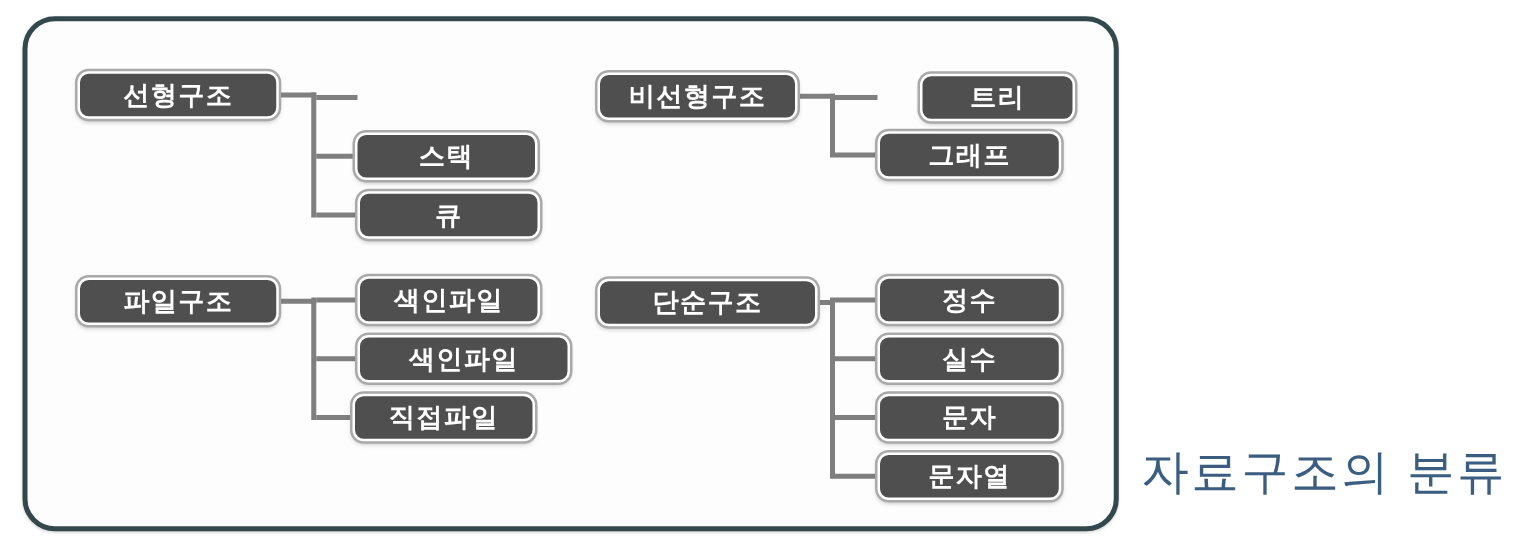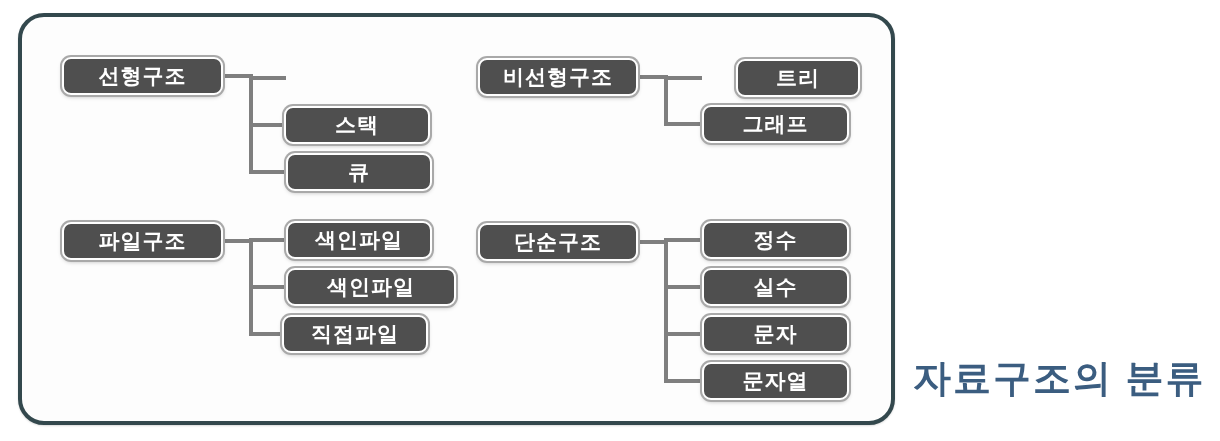--- a/index.html
+++ b/index.html
@@ -36,21 +36,21 @@
     justify-content: center;
     box-sizing: border-box;
     z-index: 2;
   }
   .hline { position: absolute; height: 4px; background: #7f7f7f; z-index: 1; }
   .vline { position: absolute; width: 4px; background: #7f7f7f; z-index: 1; }
   .caption {
     position: absolute;
     left: 913px; top: 358px;
     font-size: 38px;
-    font-weight: bold;
+    font-weight: normal;
     letter-spacing: 2px;
     color: #3b5d80;
     white-space: nowrap;
     line-height: 1.1;
   }
 </style>
 </head>
 <body>
 
 <div class="canvas">
@@ -77,21 +77,21 @@
   <div class="node" style="left:62px;  top:222px; width:161px">파일구조</div>
   <div class="node" style="left:286px; top:221px; width:146px">색인파일</div>
   <div class="node" style="left:286px; top:268px; width:170px">색인파일</div>
   <div class="node" style="left:282px; top:315px; width:146px">직접파일</div>
   <div class="hline" style="left:223px; top:239px; width:30px"></div>
   <div class="vline" style="left:249px; top:238px; height:98px"></div>
   <div class="hline" style="left:253px; top:238px; width:33px"></div>
   <div class="hline" style="left:253px; top:285px; width:33px"></div>
   <div class="hline" style="left:253px; top:332px; width:33px"></div>
 
-  <div class="node" style="left:478px; top:223px; width:160px">단순구조</div>
+  <div class="node" style="left:478px; top:223px; width:176px">단순구조</div>
   <div class="node" style="left:702px; top:221px; width:147px">정수</div>
   <div class="node" style="left:702px; top:268px; width:147px">실수</div>
   <div class="node" style="left:702px; top:315px; width:147px">문자</div>
   <div class="node" style="left:702px; top:362px; width:147px">문자열</div>
   <div class="hline" style="left:638px; top:240px; width:30px"></div>
   <div class="vline" style="left:664px; top:238px; height:145px"></div>
   <div class="hline" style="left:668px; top:238px; width:34px"></div>
   <div class="hline" style="left:668px; top:285px; width:34px"></div>
   <div class="hline" style="left:668px; top:332px; width:34px"></div>
   <div class="hline" style="left:668px; top:379px; width:34px"></div>

